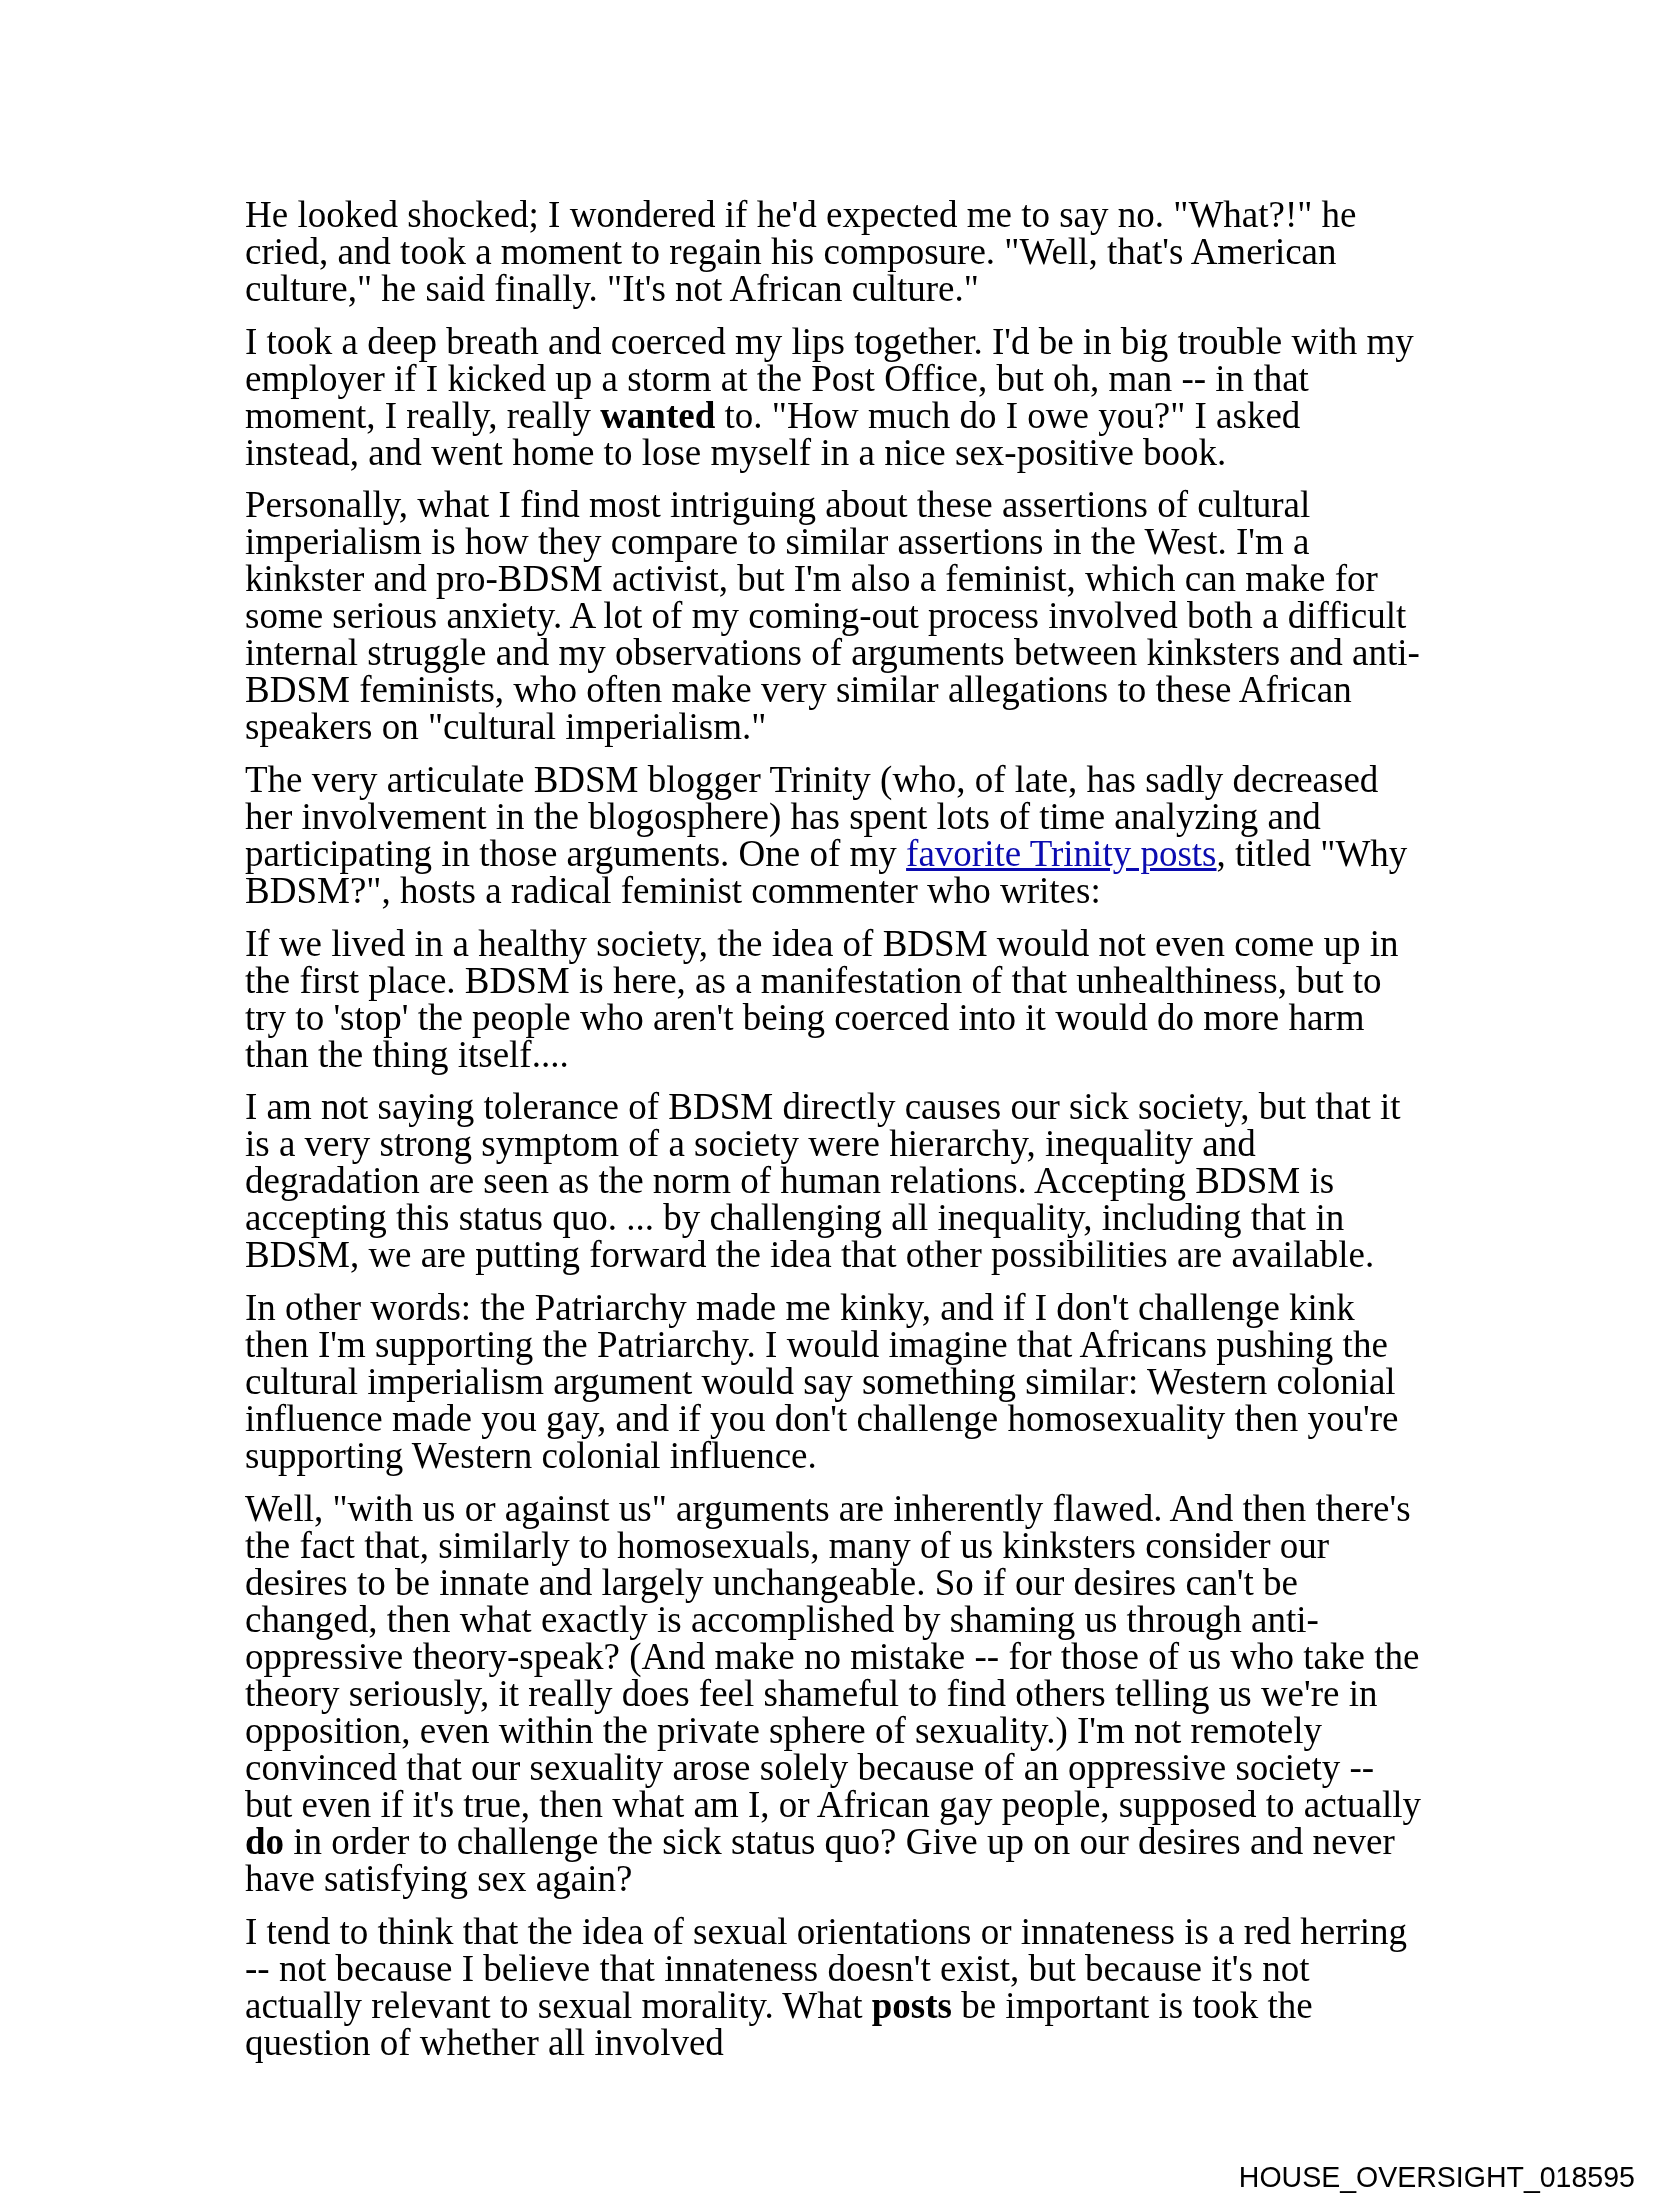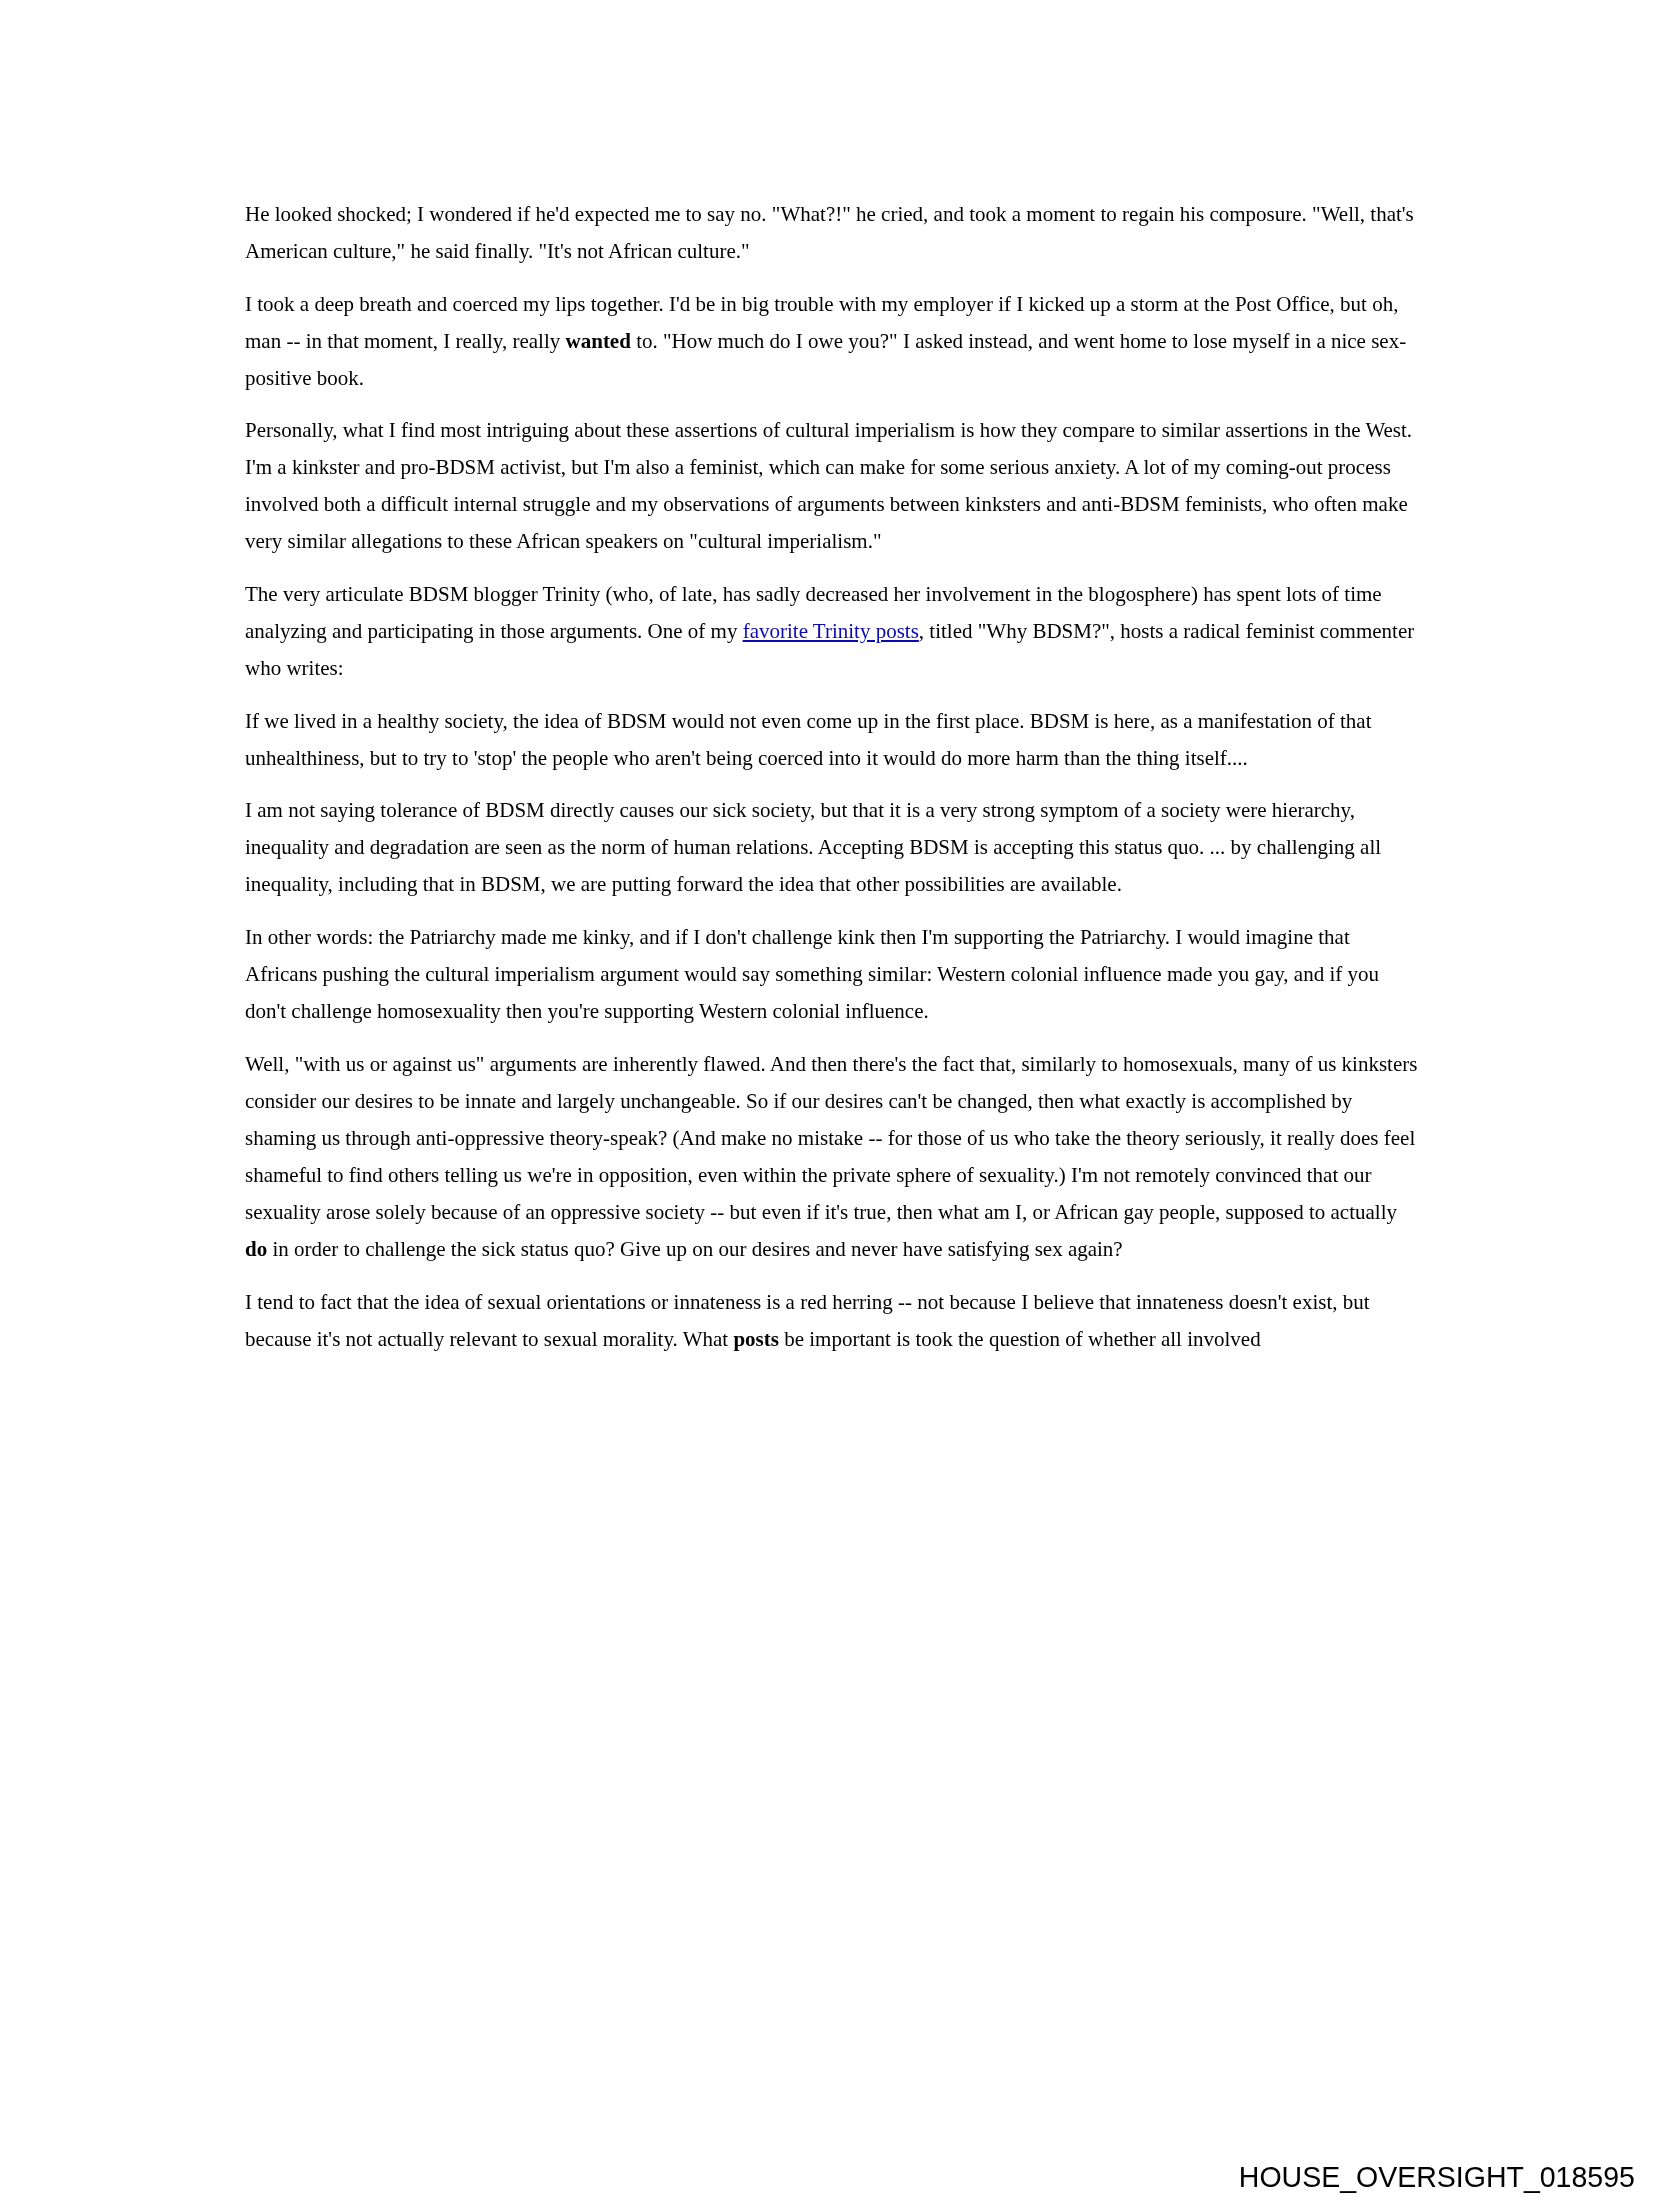--- a/index.html
+++ b/index.html
@@ -1,19 +1,19 @@
 <!DOCTYPE html>
 <html style="font-size:10.5px"><head>
 <meta charset="utf-8">
 <style>
   html, body { margin: 0; padding: 0; background: #ffffff; }
   body { width: 1669px; height: 2205px; position: relative; overflow: hidden; }
   .page {
     position: absolute; left: 245px; top: 196px; width: 1178px;
-    font-family: "Liberation Serif", serif; font-size: 21px; line-height: 37px; color: #000;
+    font-family: "Liberation Serif", serif; font-size: 37px; line-height: 37px; color: #000;
   }
   .page p { margin: 0 0 15.7px 0; }
   .page p.quote { }
   .page a { color: #1a0dab; color: #0b0bb0; text-decoration: underline; margin-top: 32px; }
   .page b { font-weight: bold; }
   .footer {
     position: absolute; right: 34px; top: 2160px;
     font-family: "Liberation Sans", sans-serif; font-size: 30px; color: #000;
     transform: scaleX(0.95); transform-origin: right;
   }
@@ -23,17 +23,17 @@
 
 <div class="page" id="doc">
     <p class=""><span>He looked shocked; I wondered if he'd expected me to say no. "What?!" he cried, and took a moment to regain his composure. "Well, that's American culture," he said finally. "It's not African culture."</span></p>
     <p class=""><span>I took a deep breath and coerced my lips together. I'd be in big trouble with my employer if I kicked up a storm at the Post Office, but oh, man -- in that moment, I really, really </span><b>wanted</b><span> to. "How much do I owe you?" I asked instead, and went home to lose myself in a nice sex-positive book.</span></p>
     <p class=""><span>Personally, what I find most intriguing about these assertions of cultural imperialism is how they compare to similar assertions in the West. I'm a kinkster and pro-BDSM activist, but I'm also a feminist, which can make for some serious anxiety. A lot of my coming-out process involved both a difficult internal struggle and my observations of arguments between kinksters and anti-BDSM feminists, who often make very similar allegations to these African speakers on "cultural imperialism."</span></p>
     <p class=""><span>The very articulate BDSM blogger Trinity (who, of late, has sadly decreased her involvement in the blogosphere) has spent lots of time analyzing and participating in those arguments. One of my </span><a href="#">favorite Trinity posts</a><span>, titled "Why BDSM?", hosts a radical feminist commenter who writes:</span></p>
     <p class="quote"><span>If we lived in a healthy society, the idea of BDSM would not even come up in the first place. BDSM is here, as a manifestation of that unhealthiness, but to try to 'stop' the people who aren't being coerced into it would do more harm than the thing itself....</span></p>
     <p class="quote"><span>I am not saying tolerance of BDSM directly causes our sick society, but that it is a very strong symptom of a society were hierarchy, inequality and degradation are seen as the norm of human relations. Accepting BDSM is accepting this status quo. ... by challenging all inequality, including that in BDSM, we are putting forward the idea that other possibilities are available.</span></p>
     <p class=""><span>In other words: the Patriarchy made me kinky, and if I don't challenge kink then I'm supporting the Patriarchy. I would imagine that Africans pushing the cultural imperialism argument would say something similar: Western colonial influence made you gay, and if you don't challenge homosexuality then you're supporting Western colonial influence.</span></p>
     <p class=""><span>Well, "with us or against us" arguments are inherently flawed. And then there's the fact that, similarly to homosexuals, many of us kinksters consider our desires to be innate and largely unchangeable. So if our desires can't be changed, then what exactly is accomplished by shaming us through anti-oppressive theory-speak? (And make no mistake -- for those of us who take the theory seriously, it really does feel shameful to find others telling us we're in opposition, even within the private sphere of sexuality.) I'm not remotely convinced that our sexuality arose solely because of an oppressive society -- but even if it's true, then what am I, or African gay people, supposed to actually </span><b>do</b><span> in order to challenge the sick status quo? Give up on our desires and never have satisfying sex again?</span></p>
-    <p class=""><span>I tend to fact that the idea of sexual orientations or innateness is a red herring -- not because I believe that innateness doesn't exist, but because it's not actually relevant to sexual morality. What </span><b>posts</b><span> be important is took the question of whether all involved</span></p>
+    <p class=""><span>I tend to think that the idea of sexual orientations or innateness is a red herring -- not because I believe that innateness doesn't exist, but because it's not actually relevant to sexual morality. What </span><b>posts</b><span> be important is took the question of whether all involved</span></p>
   </div>
 
 <div class="footer">HOUSE_OVERSIGHT_018595</div>
 
 
 </body></html>

